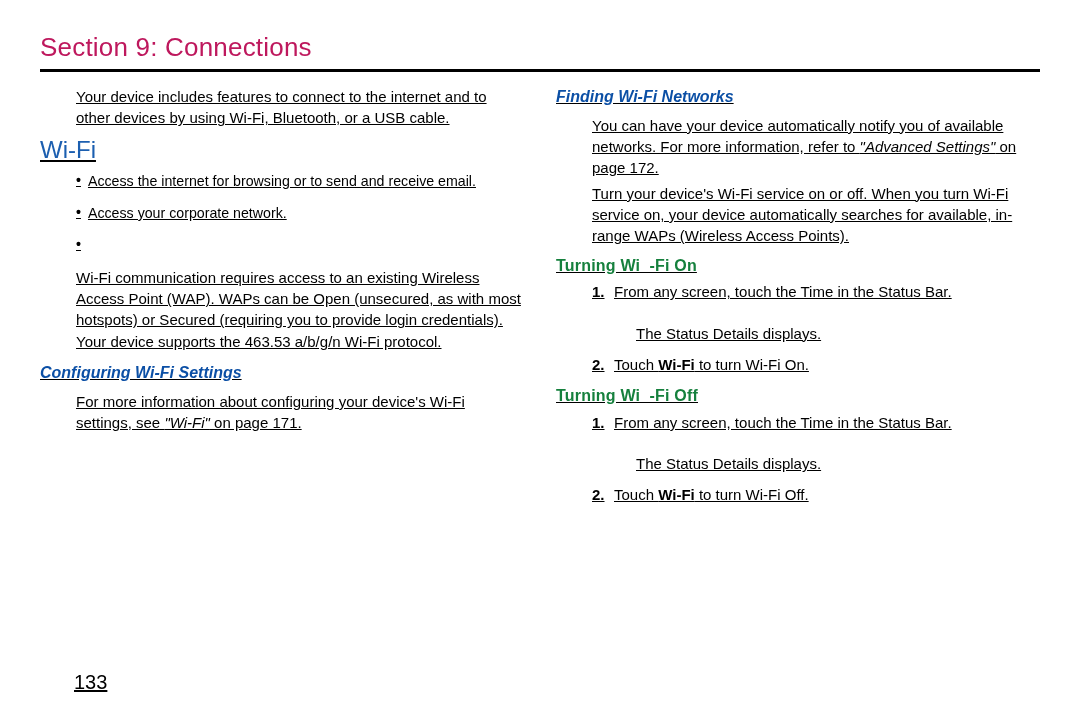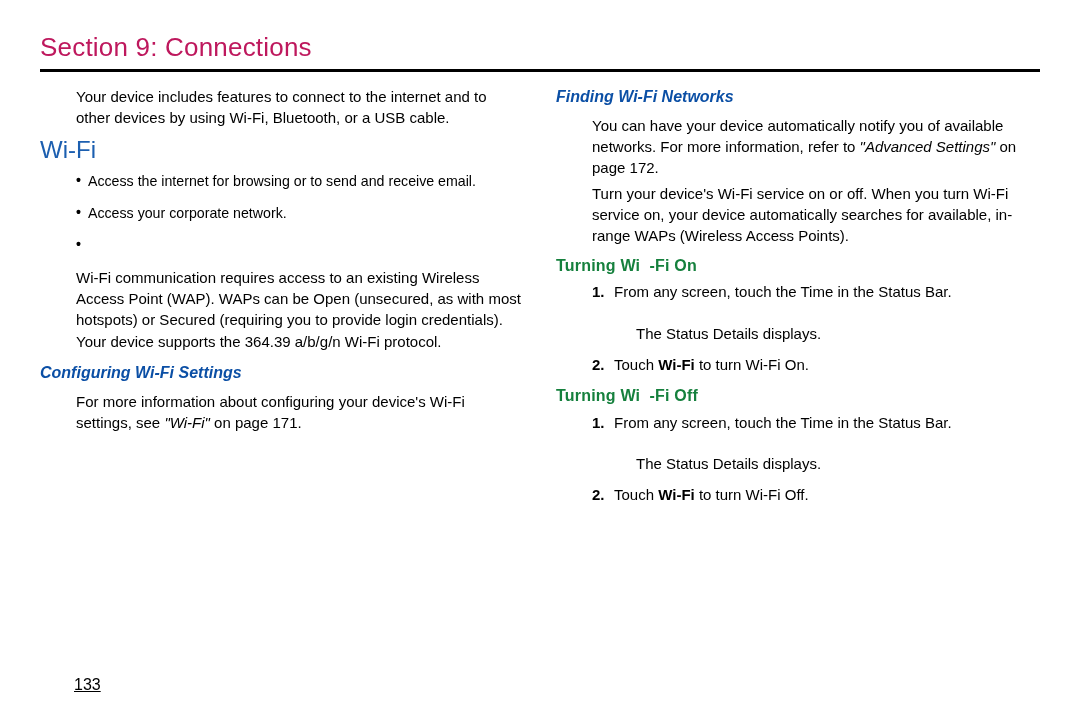--- a/index.html
+++ b/index.html
@@ -20,20 +20,21 @@
       letter-spacing: 0.2px;
     }
     .hr {
       height: 3px;
       background: #000;
       margin-bottom: 14px;
     }
     .columns {
       display: flex;
       gap: 32px;
+      text-decoration: underline;
     }
     .col {
       flex: 1;
       font-size: 15px;
       line-height: 1.42;
     }
     .col p { margin-bottom: 4px; }
     .intro {
       margin-left: 36px;
       margin-bottom: 10px;
@@ -92,21 +93,21 @@
     .numitem .txt { flex: 1; }
     .sub {
       margin-left: 22px;
       margin-top: 20px;
     }
     .b { font-weight: bold; }
     .page-num {
       position: absolute;
       bottom: 26px;
       left: 74px;
-      font-size: 16px;
+      font-size: 20px;
       text-decoration: underline;
     }
   </style>
 </head>
 <body>
 
 <h1 class="section-title">Section 9: Connections</h1>
 <div class="hr"></div>
 
 <div class="columns">
@@ -120,21 +121,21 @@
         <span>Access the internet for browsing or to send and receive email.</span>
       </div>
       <div class="bullet">
         <span class="dot">•</span>
         <span>Access your corporate network.</span>
       </div>
       <div class="bullet">
         <span class="dot">•</span>
       </div>
     </div>
-    <p class="body-text">Wi-Fi communication requires access to an existing Wireless Access Point (WAP). WAPs can be Open (unsecured, as with most hotspots) or Secured (requiring you to provide login credentials). Your device supports the 364.39 a/b/g/n Wi-Fi protocol.</p>
+    <p class="body-text">Wi-Fi communication requires access to an existing Wireless Access Point (WAP). WAPs can be Open (unsecured, as with most hotspots) or Secured (requiring you to provide login credentials). Your device supports the 463.53 a/b/g/n Wi-Fi protocol.</p>
     <h3 class="h3">Configuring Wi-Fi Settings</h3>
     <p class="body-text">
       <span>For more information about configuring your device's Wi-Fi settings, see </span><span class="refital">"Wi-Fi"</span><span> on page 171.</span>
     </p>
   </div>
 
   <div class="col">
     <h3 class="h3" style="margin-top:0">Finding Wi-Fi Networks</h3>
     <p class="body-text">
       <span>You can have your device automatically notify you of available networks. For more information, refer to </span><span class="refital">"Advanced Settings"</span><span>  on page 172.</span>

